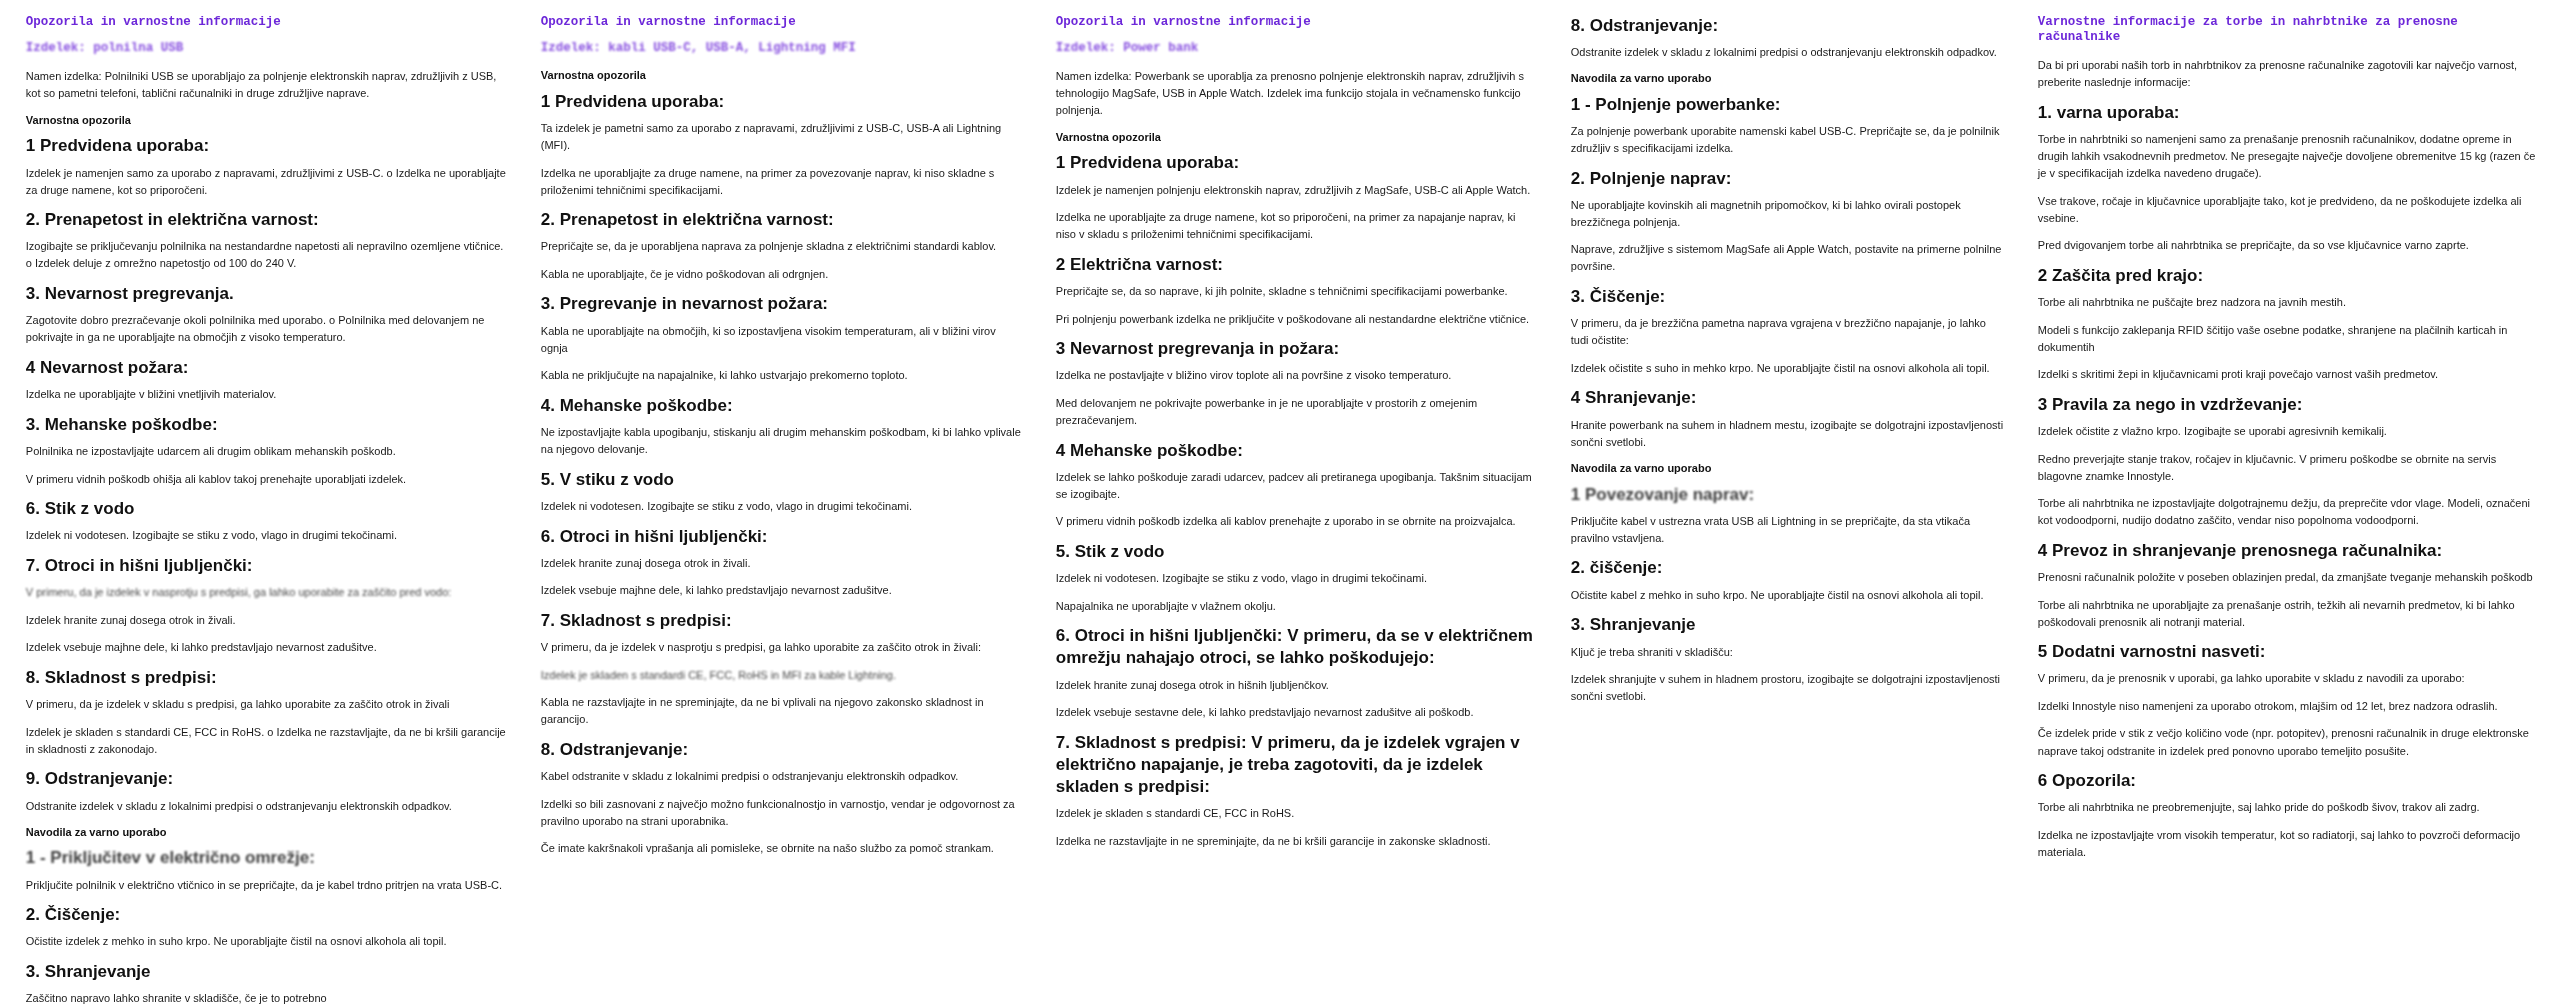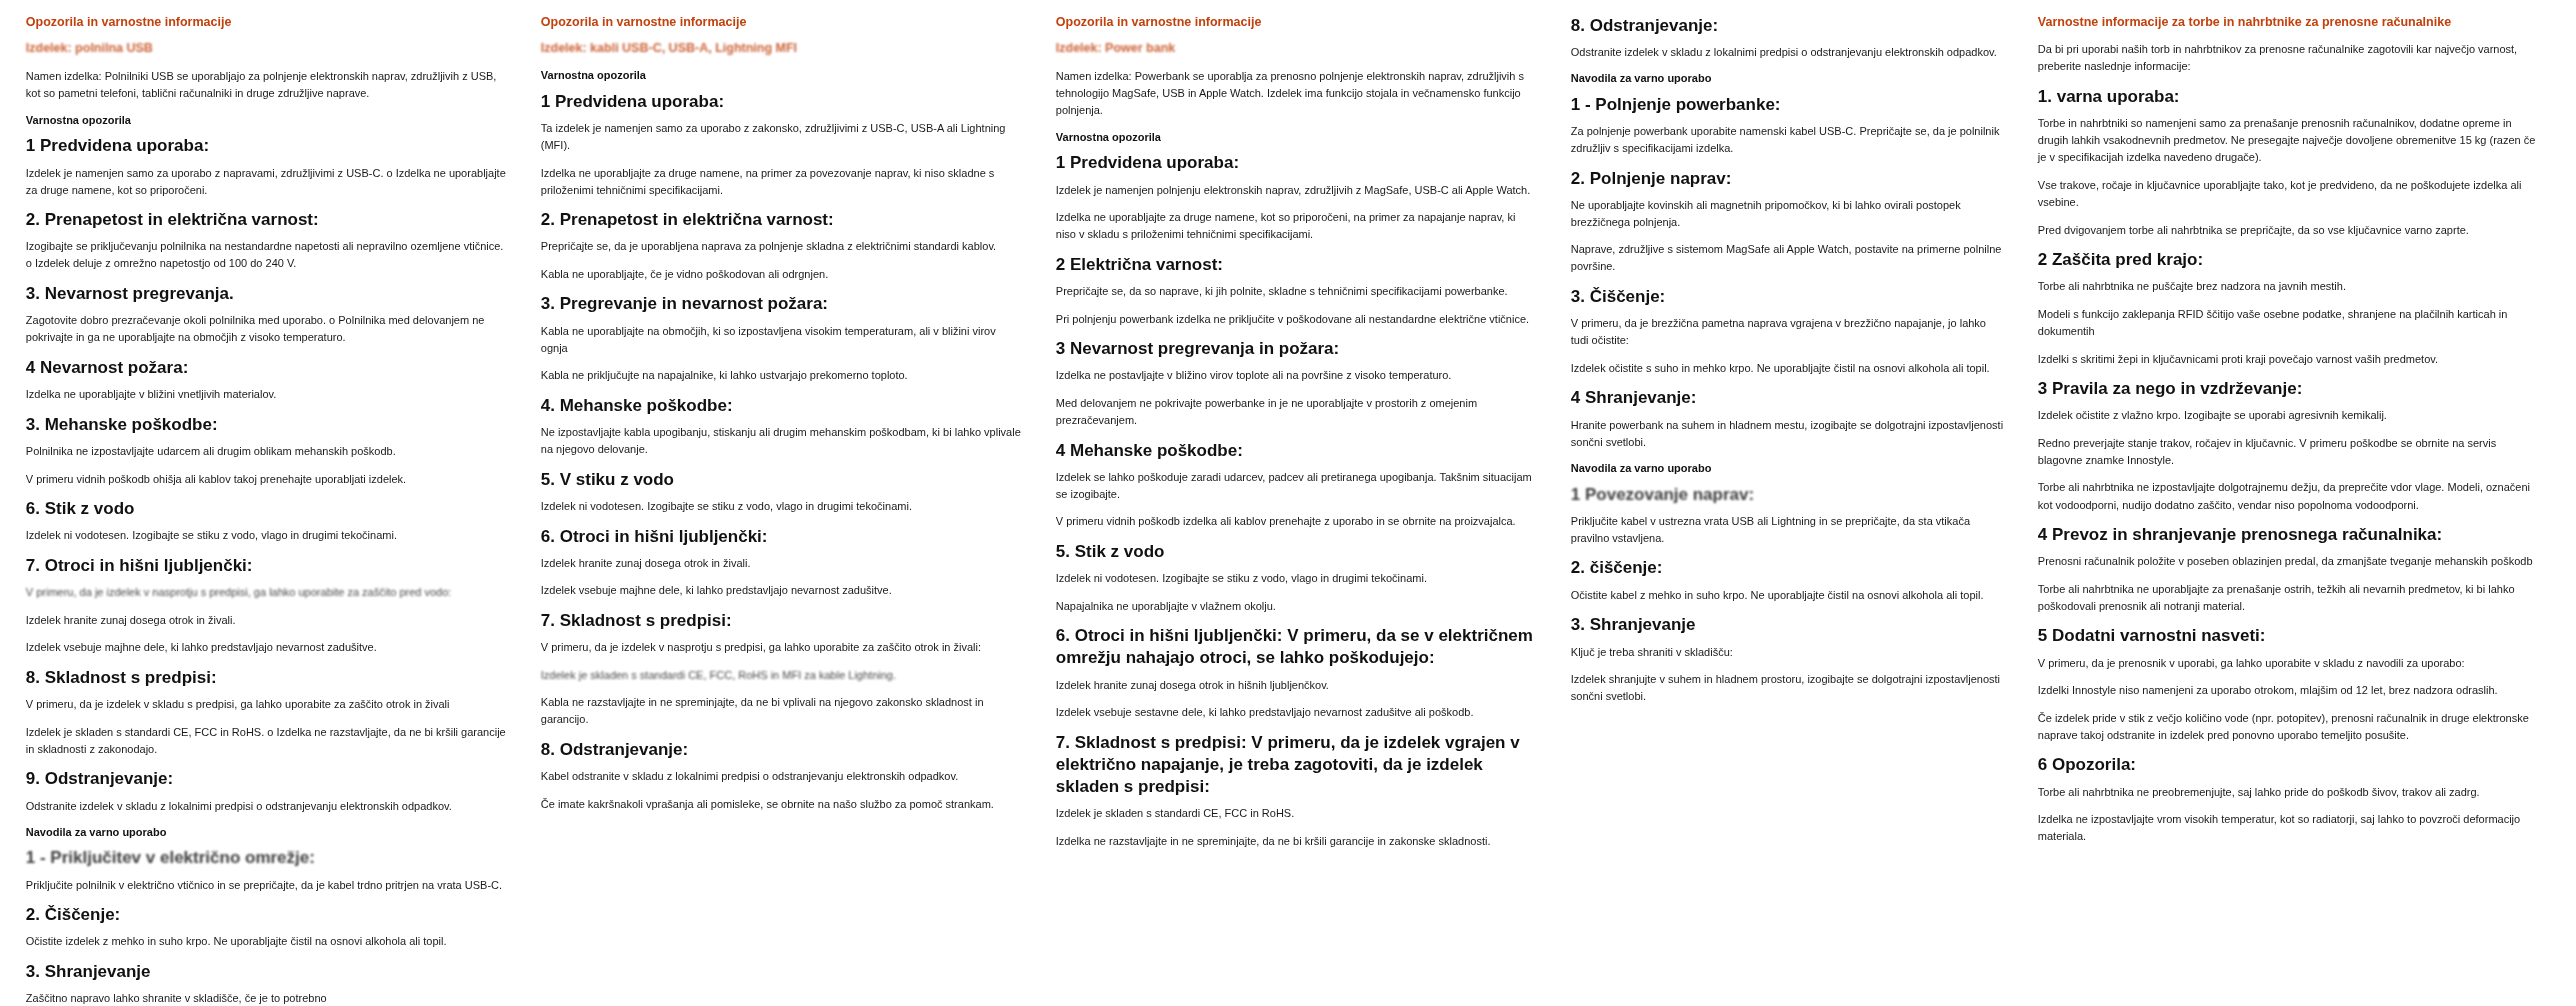--- a/index.html
+++ b/index.html
@@ -29,23 +29,24 @@
   }
   .col-1 { width: 515px; }
   .col-2 { width: 515px; }
   .col-3 { width: 515px; }
   .col-4 { width: 467px; }
   .col-5 { width: 531px; }
 
   h2.title {
     font-size: 12.5px;
     font-weight: bold;
-    color: #c2410c;
+    color: #6d28d9;
     margin: 0 0 11.3px 0;
     line-height: 1.25;
+    font-family: Liberation Mono, monospace;
   }
   h3.sub {
     font-size: 11px;
     font-weight: bold;
     color: #111;
     margin: 0 0 8px 0;
     line-height: 1.3;
   }
   h4.sub2 {
     font-size: 17px;
@@ -107,41 +108,42 @@
     <h4 class="sub2">3. Shranjevanje</h4>
     <p class="body">Zaščitno napravo lahko shranite v skladišče, če je to potrebno</p>
     <p class="body">Izdelek shranjujte v suhem in hladnem prostoru, izogibajte se dolgotrajni izpostavljenosti sončni svetlobi.</p>
   </div>
 
   <div class="col col-2">
     <h2 class="title">Opozorila in varnostne informacije</h2>
     <h2 class="title blurred">Izdelek: kabli USB-C, USB-A, Lightning MFI</h2>
     <h3 class="sub">Varnostna opozorila</h3>
     <h4 class="sub2">1 Predvidena uporaba:</h4>
-    <p class="body">Ta izdelek je namenjen samo za uporabo z zakonsko, združljivimi z USB-C, USB-A ali Lightning (MFI).</p>
+    <p class="body">Ta izdelek je pametni samo za uporabo z napravami, združljivimi z USB-C, USB-A ali Lightning (MFI).</p>
     <p class="body">Izdelka ne uporabljajte za druge namene, na primer za povezovanje naprav, ki niso skladne s priloženimi tehničnimi specifikacijami.</p>
     <h4 class="sub2">2. Prenapetost in električna varnost:</h4>
     <p class="body">Prepričajte se, da je uporabljena naprava za polnjenje skladna z električnimi standardi kablov.</p>
     <p class="body">Kabla ne uporabljajte, če je vidno poškodovan ali odrgnjen.</p>
     <h4 class="sub2">3. Pregrevanje in nevarnost požara:</h4>
     <p class="body">Kabla ne uporabljajte na območjih, ki so izpostavljena visokim temperaturam, ali v bližini virov ognja</p>
     <p class="body">Kabla ne priključujte na napajalnike, ki lahko ustvarjajo prekomerno toploto.</p>
     <h4 class="sub2">4. Mehanske poškodbe:</h4>
     <p class="body">Ne izpostavljajte kabla upogibanju, stiskanju ali drugim mehanskim poškodbam, ki bi lahko vplivale na njegovo delovanje.</p>
     <h4 class="sub2">5. V stiku z vodo</h4>
     <p class="body">Izdelek ni vodotesen. Izogibajte se stiku z vodo, vlago in drugimi tekočinami.</p>
     <h4 class="sub2">6. Otroci in hišni ljubljenčki:</h4>
     <p class="body">Izdelek hranite zunaj dosega otrok in živali.</p>
     <p class="body">Izdelek vsebuje majhne dele, ki lahko predstavljajo nevarnost zadušitve.</p>
     <h4 class="sub2">7. Skladnost s predpisi:</h4>
     <p class="body">V primeru, da je izdelek v nasprotju s predpisi, ga lahko uporabite za zaščito otrok in živali:</p>
     <p class="body blurred">Izdelek je skladen s standardi CE, FCC, RoHS in MFI za kable Lightning.</p>
     <p class="body">Kabla ne razstavljajte in ne spreminjajte, da ne bi vplivali na njegovo zakonsko skladnost in garancijo.</p>
     <h4 class="sub2">8. Odstranjevanje:</h4>
     <p class="body">Kabel odstranite v skladu z lokalnimi predpisi o odstranjevanju elektronskih odpadkov.</p>
+    <p class="body">Izdelki so bili zasnovani z največjo možno funkcionalnostjo in varnostjo, vendar je odgovornost za pravilno uporabo na strani uporabnika.</p>
     <p class="body">Če imate kakršnakoli vprašanja ali pomisleke, se obrnite na našo službo za pomoč strankam.</p>
   </div>
 
   <div class="col col-3">
     <h2 class="title">Opozorila in varnostne informacije</h2>
     <h2 class="title blurred">Izdelek: Power bank</h2>
     <p class="body">Namen izdelka: Powerbank se uporablja za prenosno polnjenje elektronskih naprav, združljivih s tehnologijo MagSafe, USB in Apple Watch. Izdelek ima funkcijo stojala in večnamensko funkcijo polnjenja.</p>
     <h3 class="sub">Varnostna opozorila</h3>
     <h4 class="sub2">1 Predvidena uporaba:</h4>
     <p class="body">Izdelek je namenjen polnjenju elektronskih naprav, združljivih z MagSafe, USB-C ali Apple Watch.</p>

